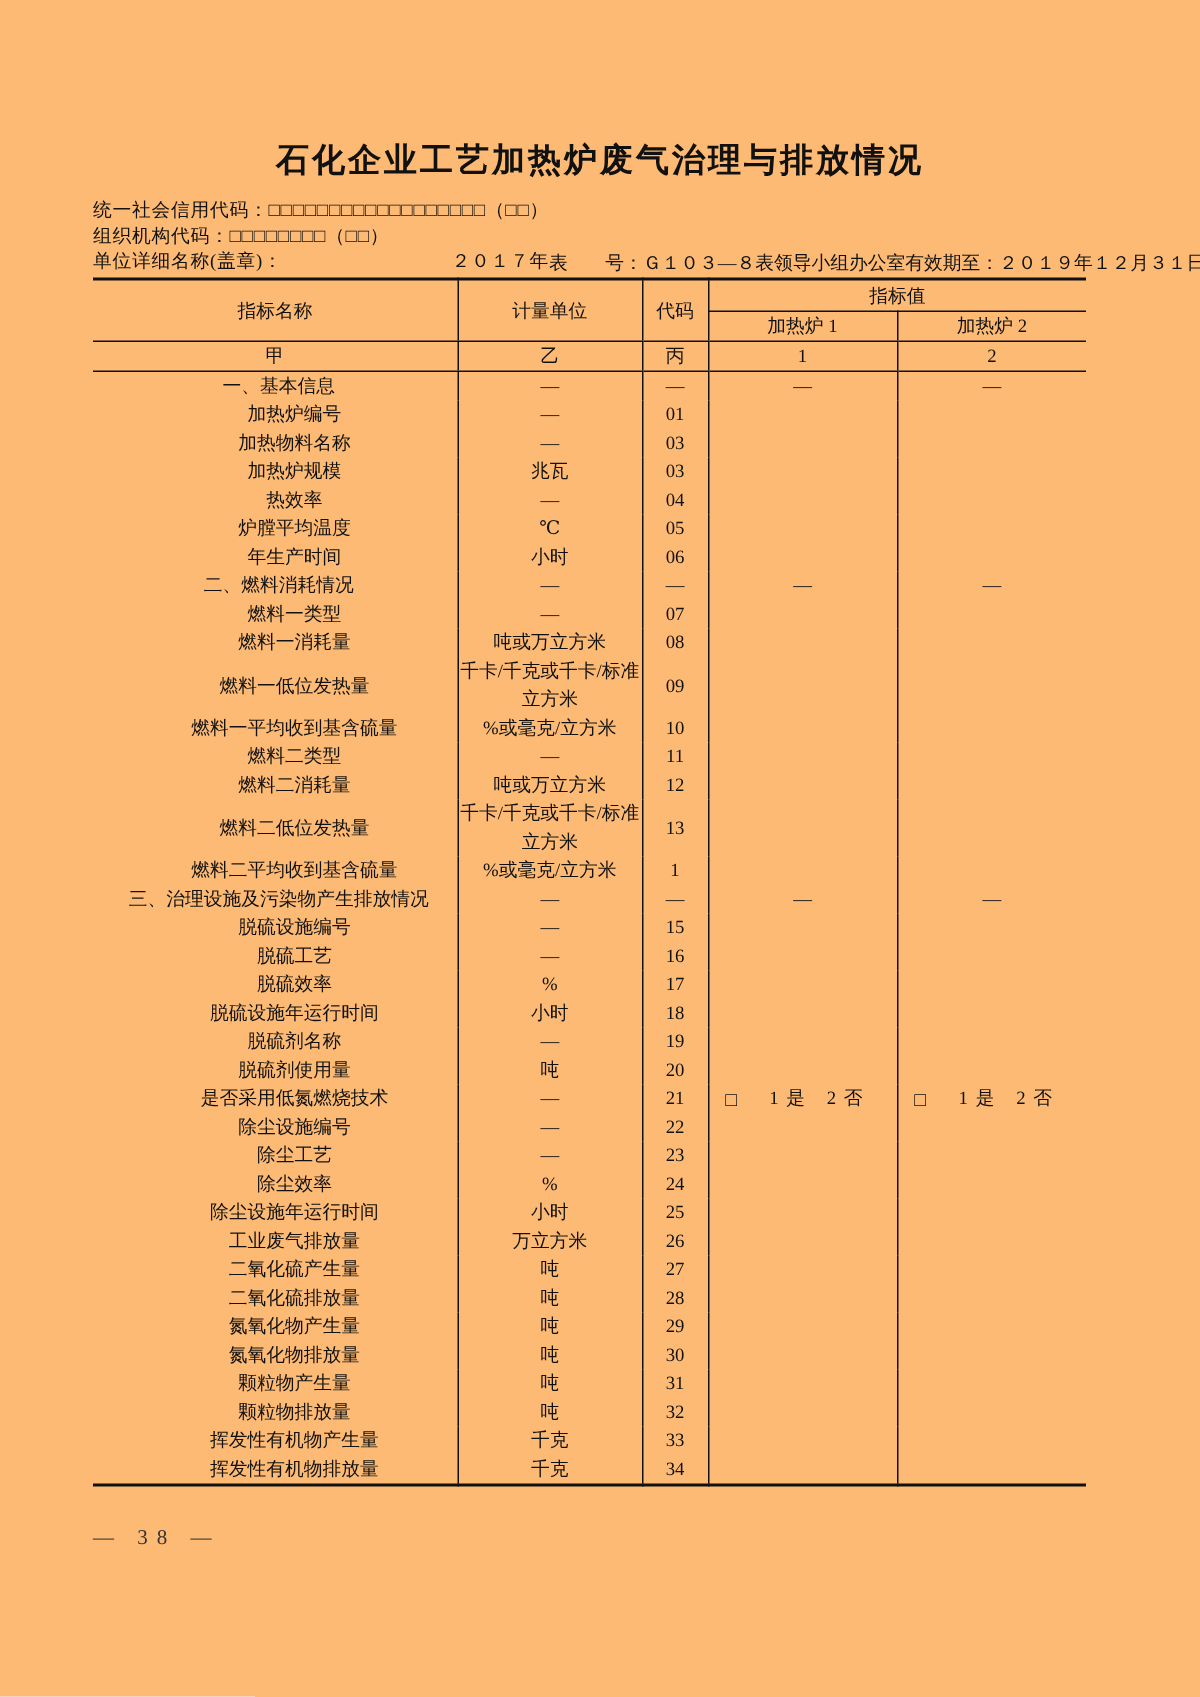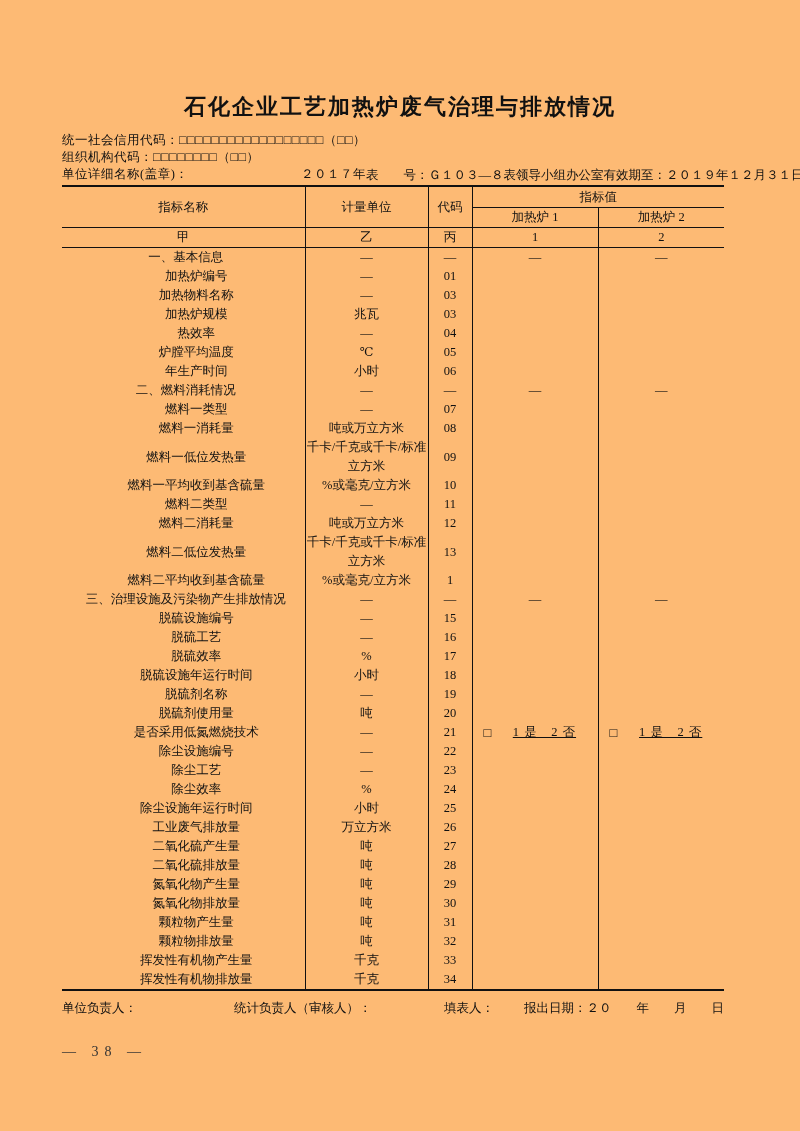--- a/index.html
+++ b/index.html
@@ -97,21 +97,20 @@
     width:100%;
   }
   .cbwrap .cb{
     padding-left:11px;
     font-size:13px;
   }
   .cbwrap .cbl{
     flex:1;
     text-align:center;
     letter-spacing:1px;
-    text-decoration:underline;
   }
   
   .sign-row{
     display:flex;
     width:662px;
     margin-top:9px;
     line-height:17px;
     white-space:nowrap;
   }
   .sign-row .s1{ width:172px; }
@@ -455,23 +454,17 @@
           <tr>
             <td class="name">挥发性有机物排放量</td>
             <td class="vl unit">千克</td>
             <td class="vl code">34</td>
             <td class="vl val"></td>
             <td class="vl val"></td>
           </tr>
         </tbody>
     </table>
 
-    <div class="sign-row">
-      <span class="s1">单位负责人：</span>
-      <span class="s2">统计负责人（审核人）：</span>
-      <span class="s3">填表人：</span>
-      <span class="s4">报出日期：２０　　年　　月　　日</span>
-    </div>
 
     <div class="pageno">— 38 —</div>
 
   </div>
 </div>
 
 </body></html>

